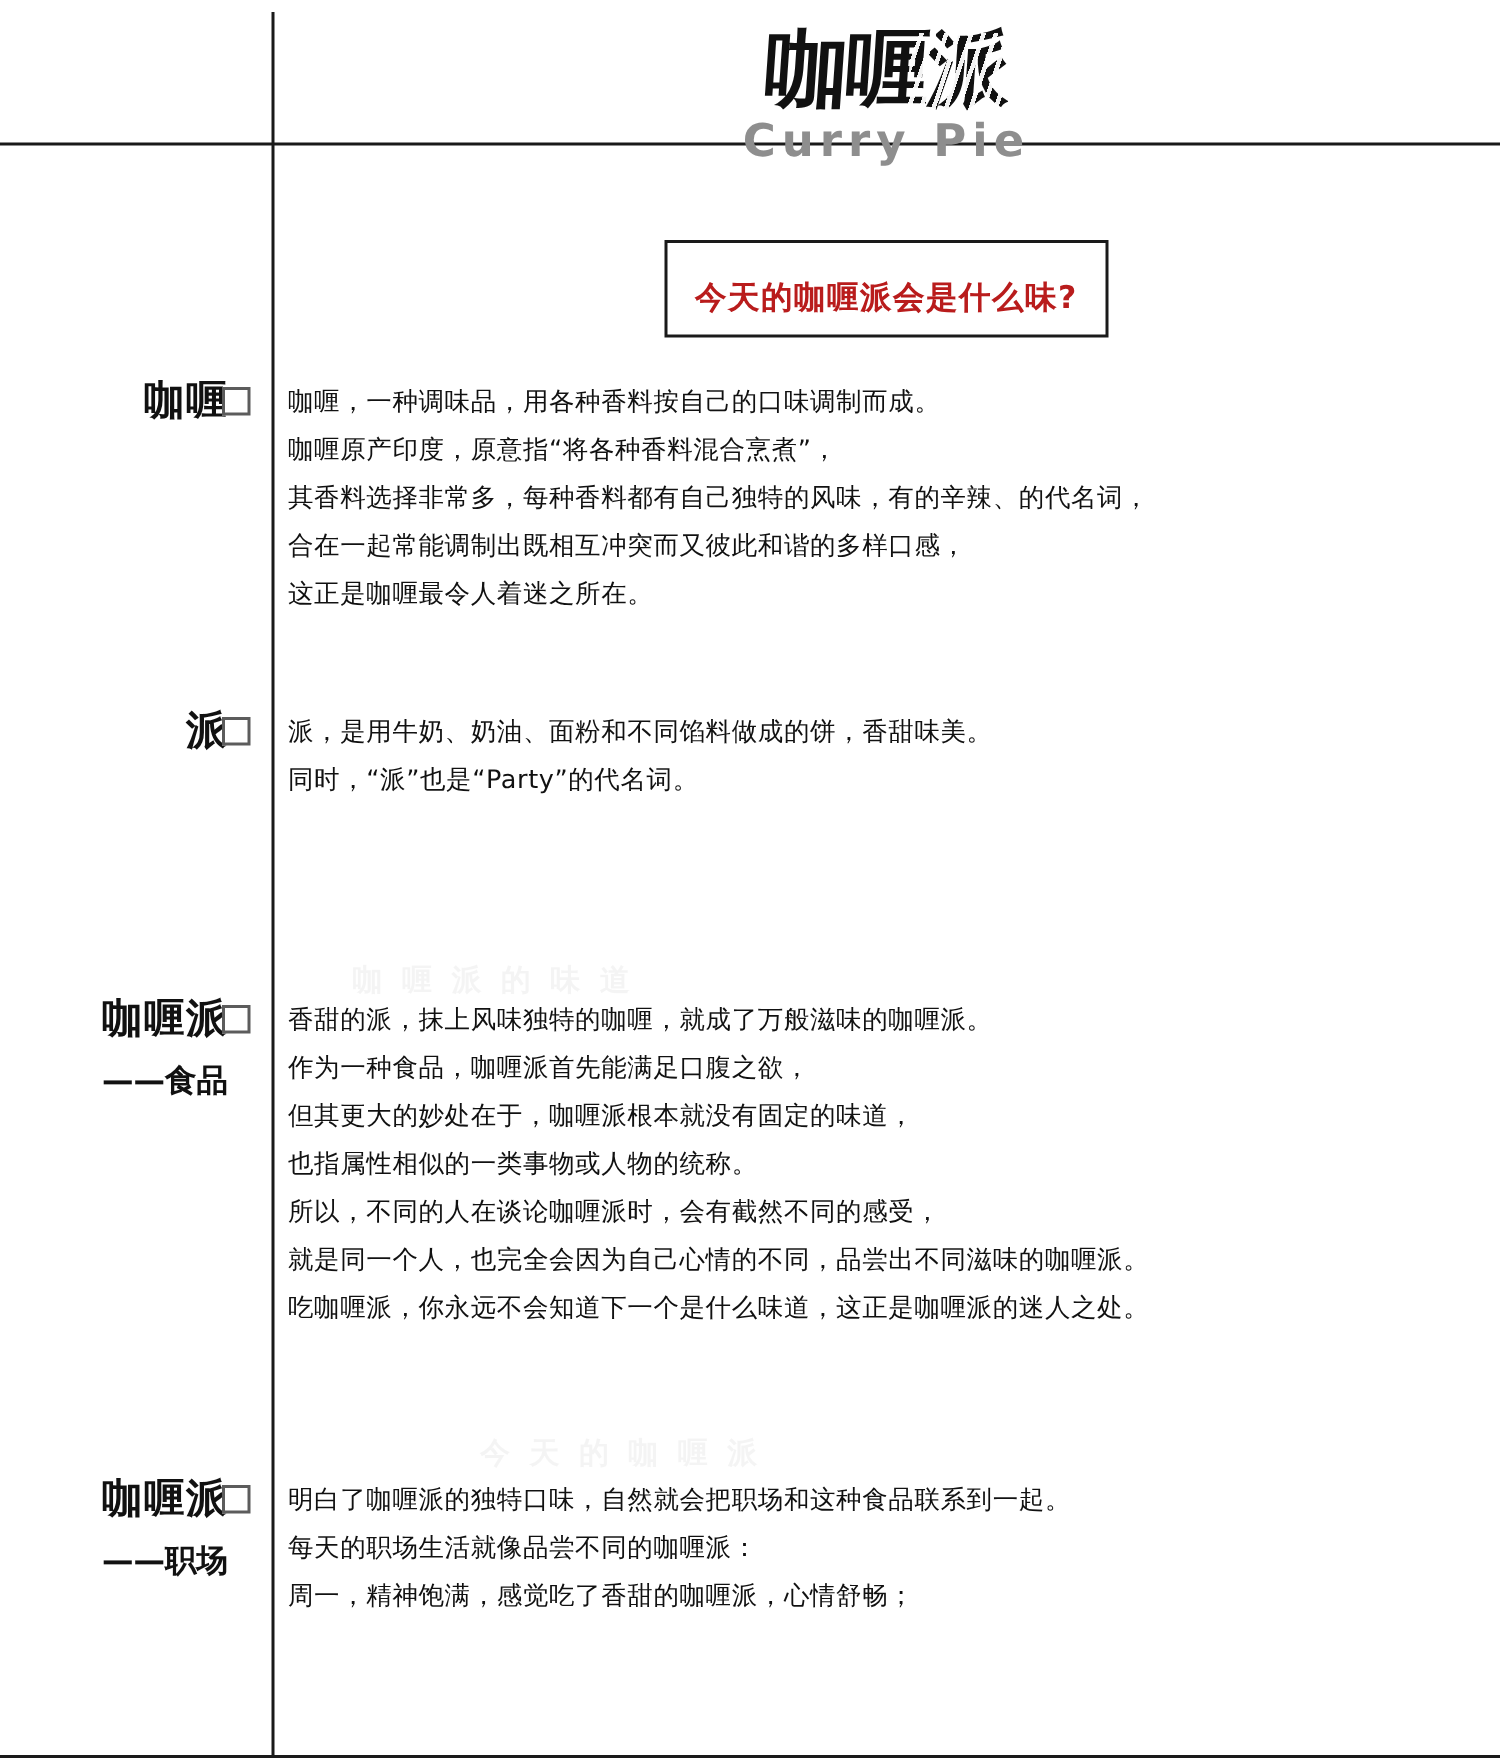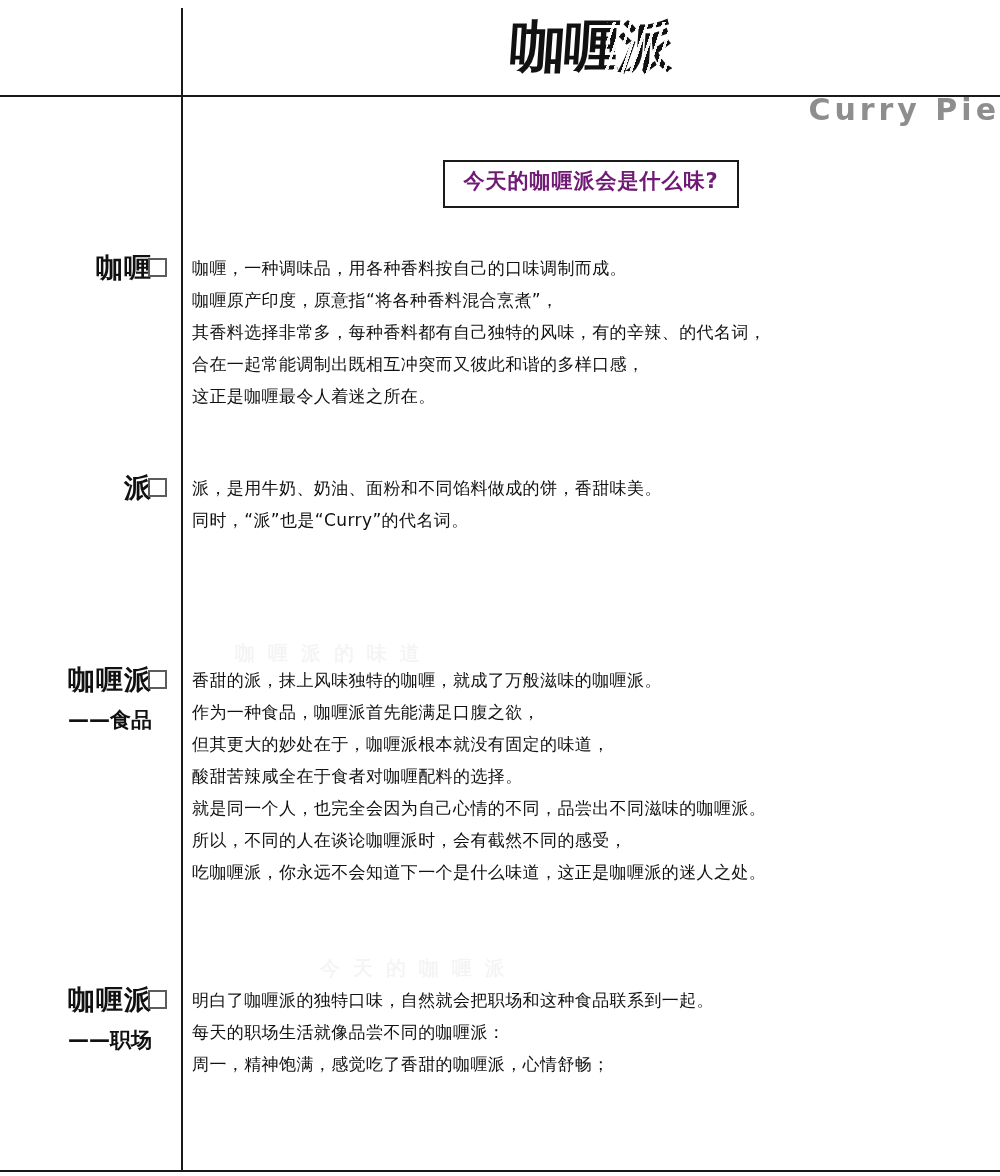--- a/index.html
+++ b/index.html
@@ -77,40 +77,39 @@
         rgba(255,255,255,0.95) 5px,
         rgba(255,255,255,0.95) 8px);
     pointer-events: none;
   }
   .logo-en {
     font-family: "DejaVu Sans", "Liberation Sans", sans-serif;
     font-weight: bold;
     font-size: 30px;
     letter-spacing: 4px;
     color: #8e8e8e;
-    margin-top: 16px;
-    text-align: right;
+    margin-top: 1px;
   }
 
   
   .headline-wrap {
     position: absolute;
     left: 182px;
     top: 160px;
     width: 818px;
     text-align: center;
   }
   .headline {
     display: inline-block;
     border: 2px solid #1a1a1a;
-    padding: 5px 18px 11px 18px;
+    padding: 22px 18px 11px 18px;
     font-size: 21px;
     font-weight: bold;
     letter-spacing: 1px;
-    color: #701a75;
+    color: #b91c1c;
     background: #ffffff;
   }
 
   
   .section {
     position: absolute;
     left: 0;
     width: 1000px;
   }
   .sec-label {
@@ -206,37 +205,37 @@
     </div>
   </div>
 
   <div class="section" style="top:472px;">
     <div class="sec-label">
       <span>派</span>
     </div>
     <div class="checkbox"></div>
     <div class="sec-body">
       <p>派，是用牛奶、奶油、面粉和不同馅料做成的饼，香甜味美。</p>
-      <p>同时，“派”也是“Curry”的代名词。</p>
+      <p>同时，“派”也是“Party”的代名词。</p>
     </div>
   </div>
 
   <div class="section" style="top:664px;">
     <div class="sec-label">
       <span>咖喱派</span>
       <span class="sub">——食品</span>
     </div>
     <div class="checkbox"></div>
     <div class="sec-body">
       <p>香甜的派，抹上风味独特的咖喱，就成了万般滋味的咖喱派。</p>
       <p>作为一种食品，咖喱派首先能满足口腹之欲，</p>
       <p>但其更大的妙处在于，咖喱派根本就没有固定的味道，</p>
-      <p>酸甜苦辣咸全在于食者对咖喱配料的选择。</p>
+      <p>也指属性相似的一类事物或人物的统称。</p>
+      <p>所以，不同的人在谈论咖喱派时，会有截然不同的感受，</p>
       <p>就是同一个人，也完全会因为自己心情的不同，品尝出不同滋味的咖喱派。</p>
-      <p>所以，不同的人在谈论咖喱派时，会有截然不同的感受，</p>
       <p>吃咖喱派，你永远不会知道下一个是什么味道，这正是咖喱派的迷人之处。</p>
     </div>
   </div>
 
   <div class="section" style="top:984px;">
     <div class="sec-label">
       <span>咖喱派</span>
       <span class="sub">——职场</span>
     </div>
     <div class="checkbox"></div>

